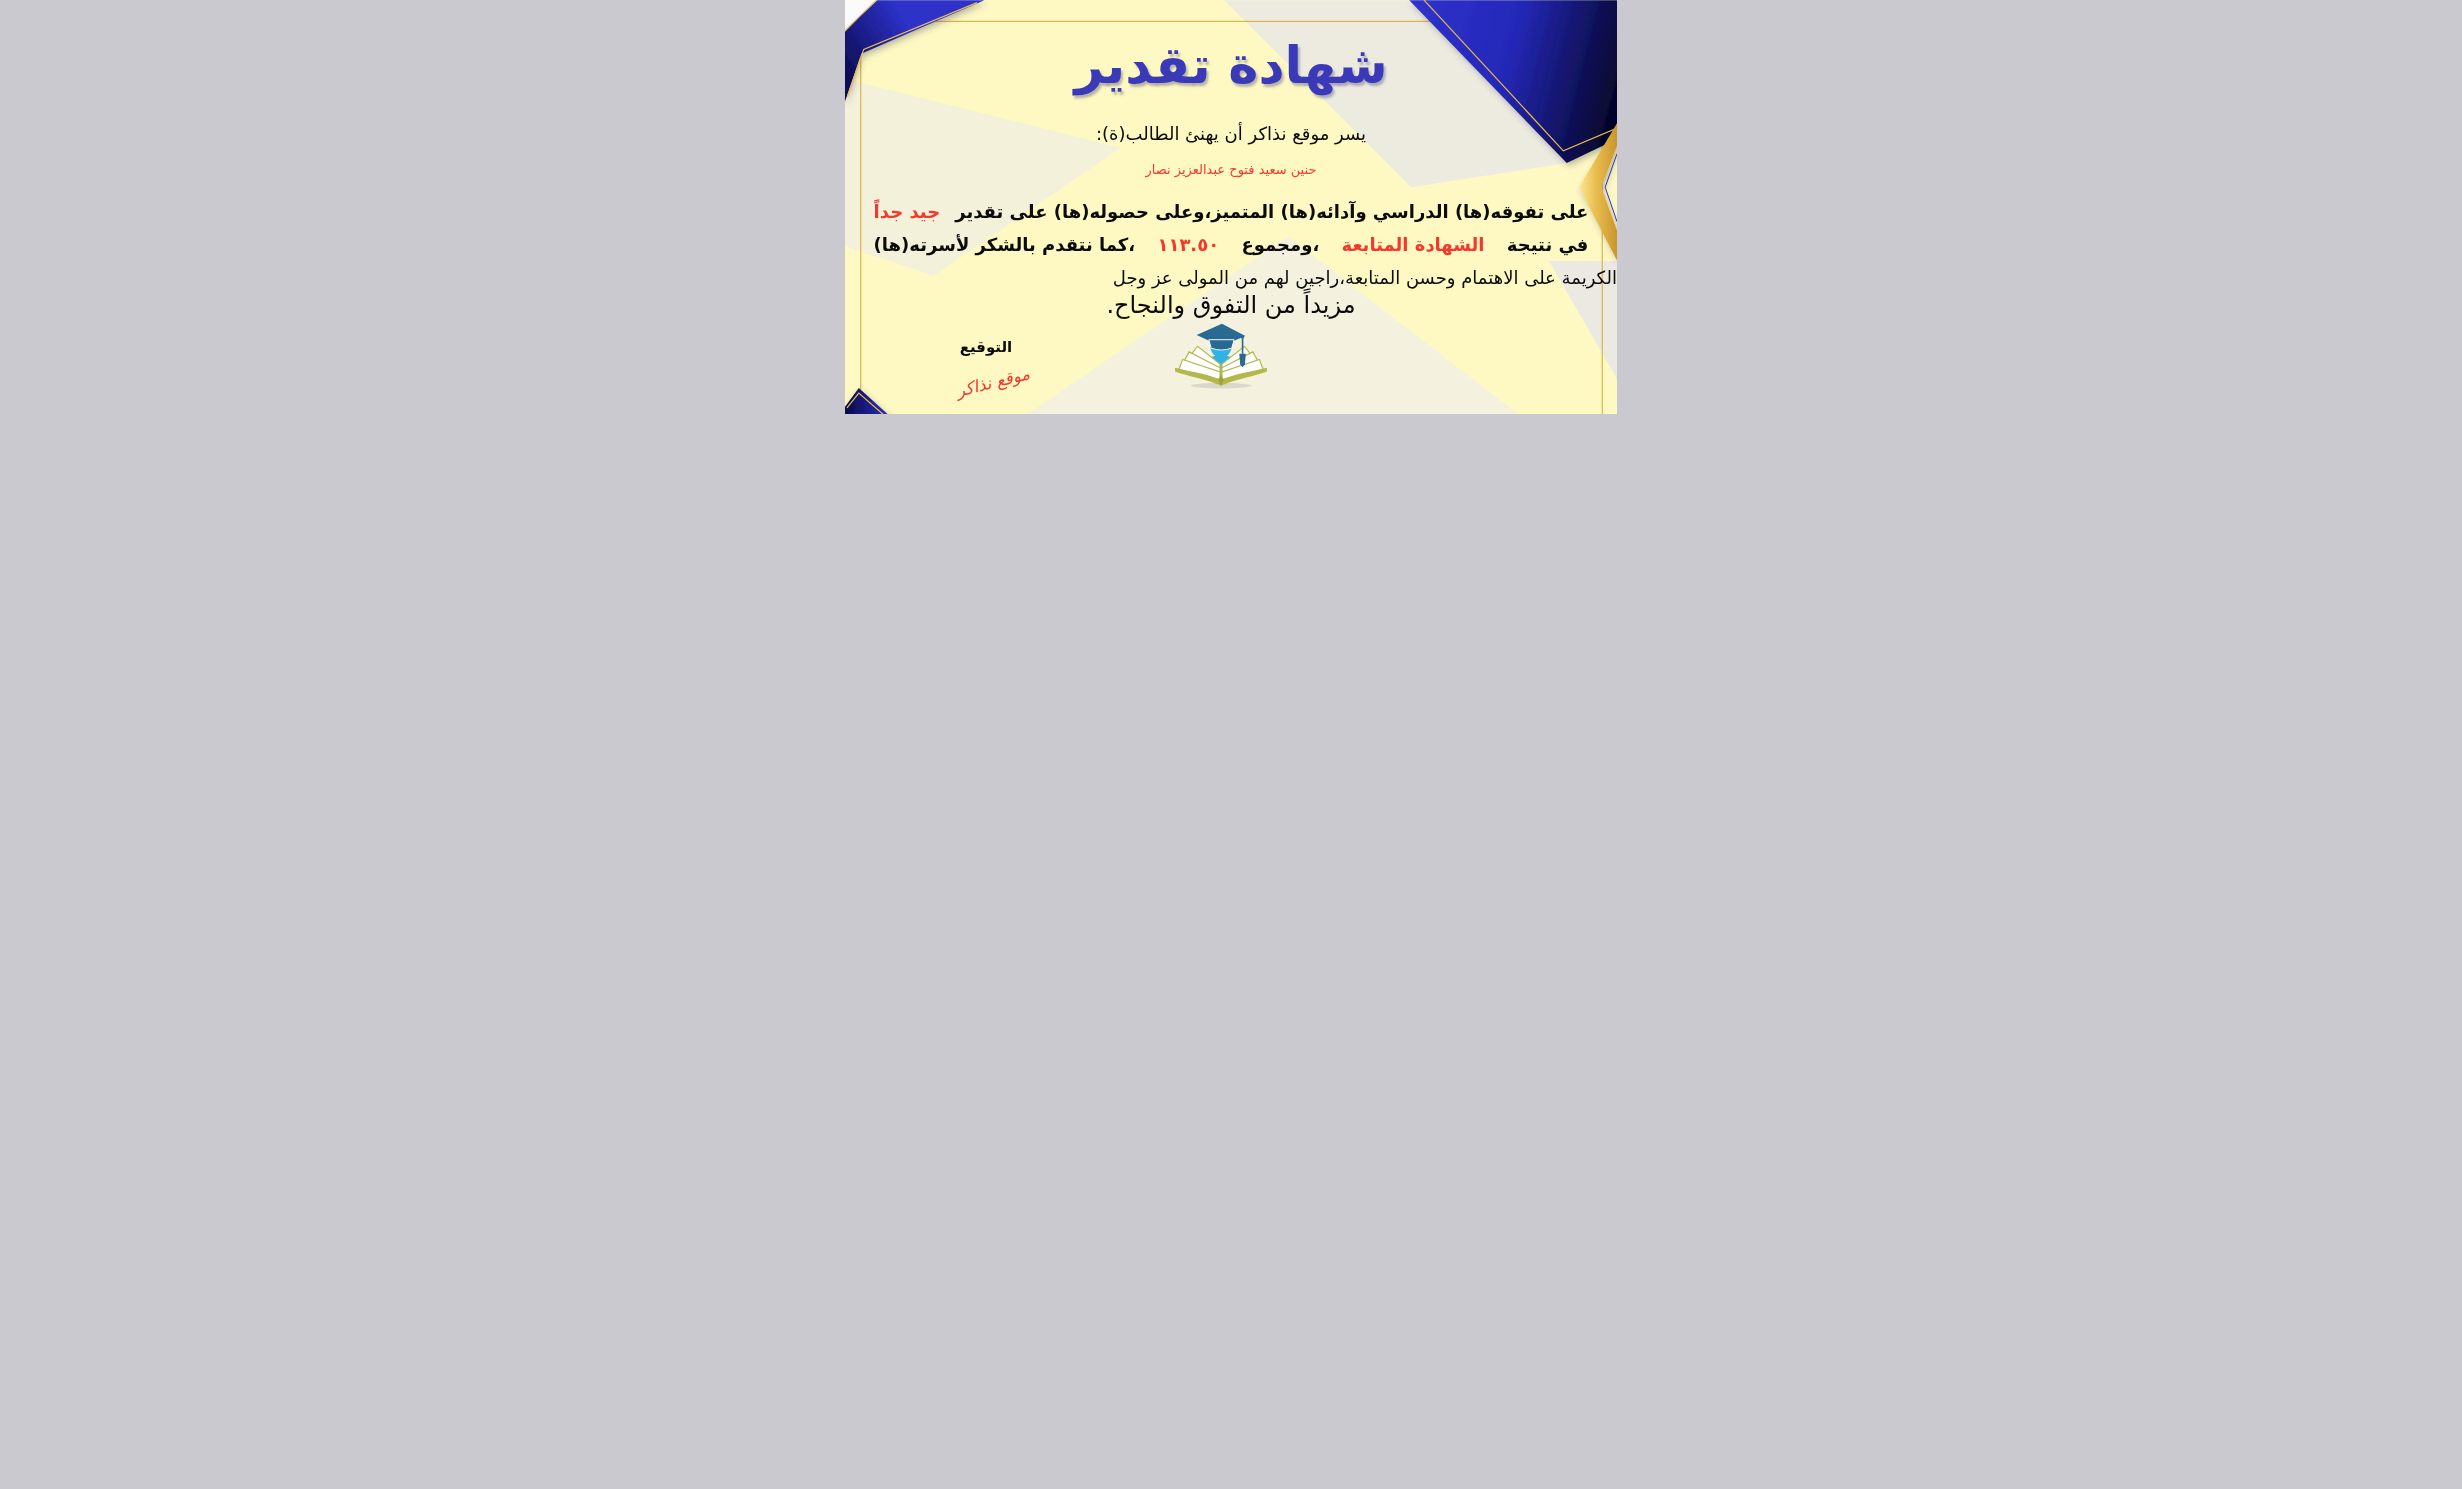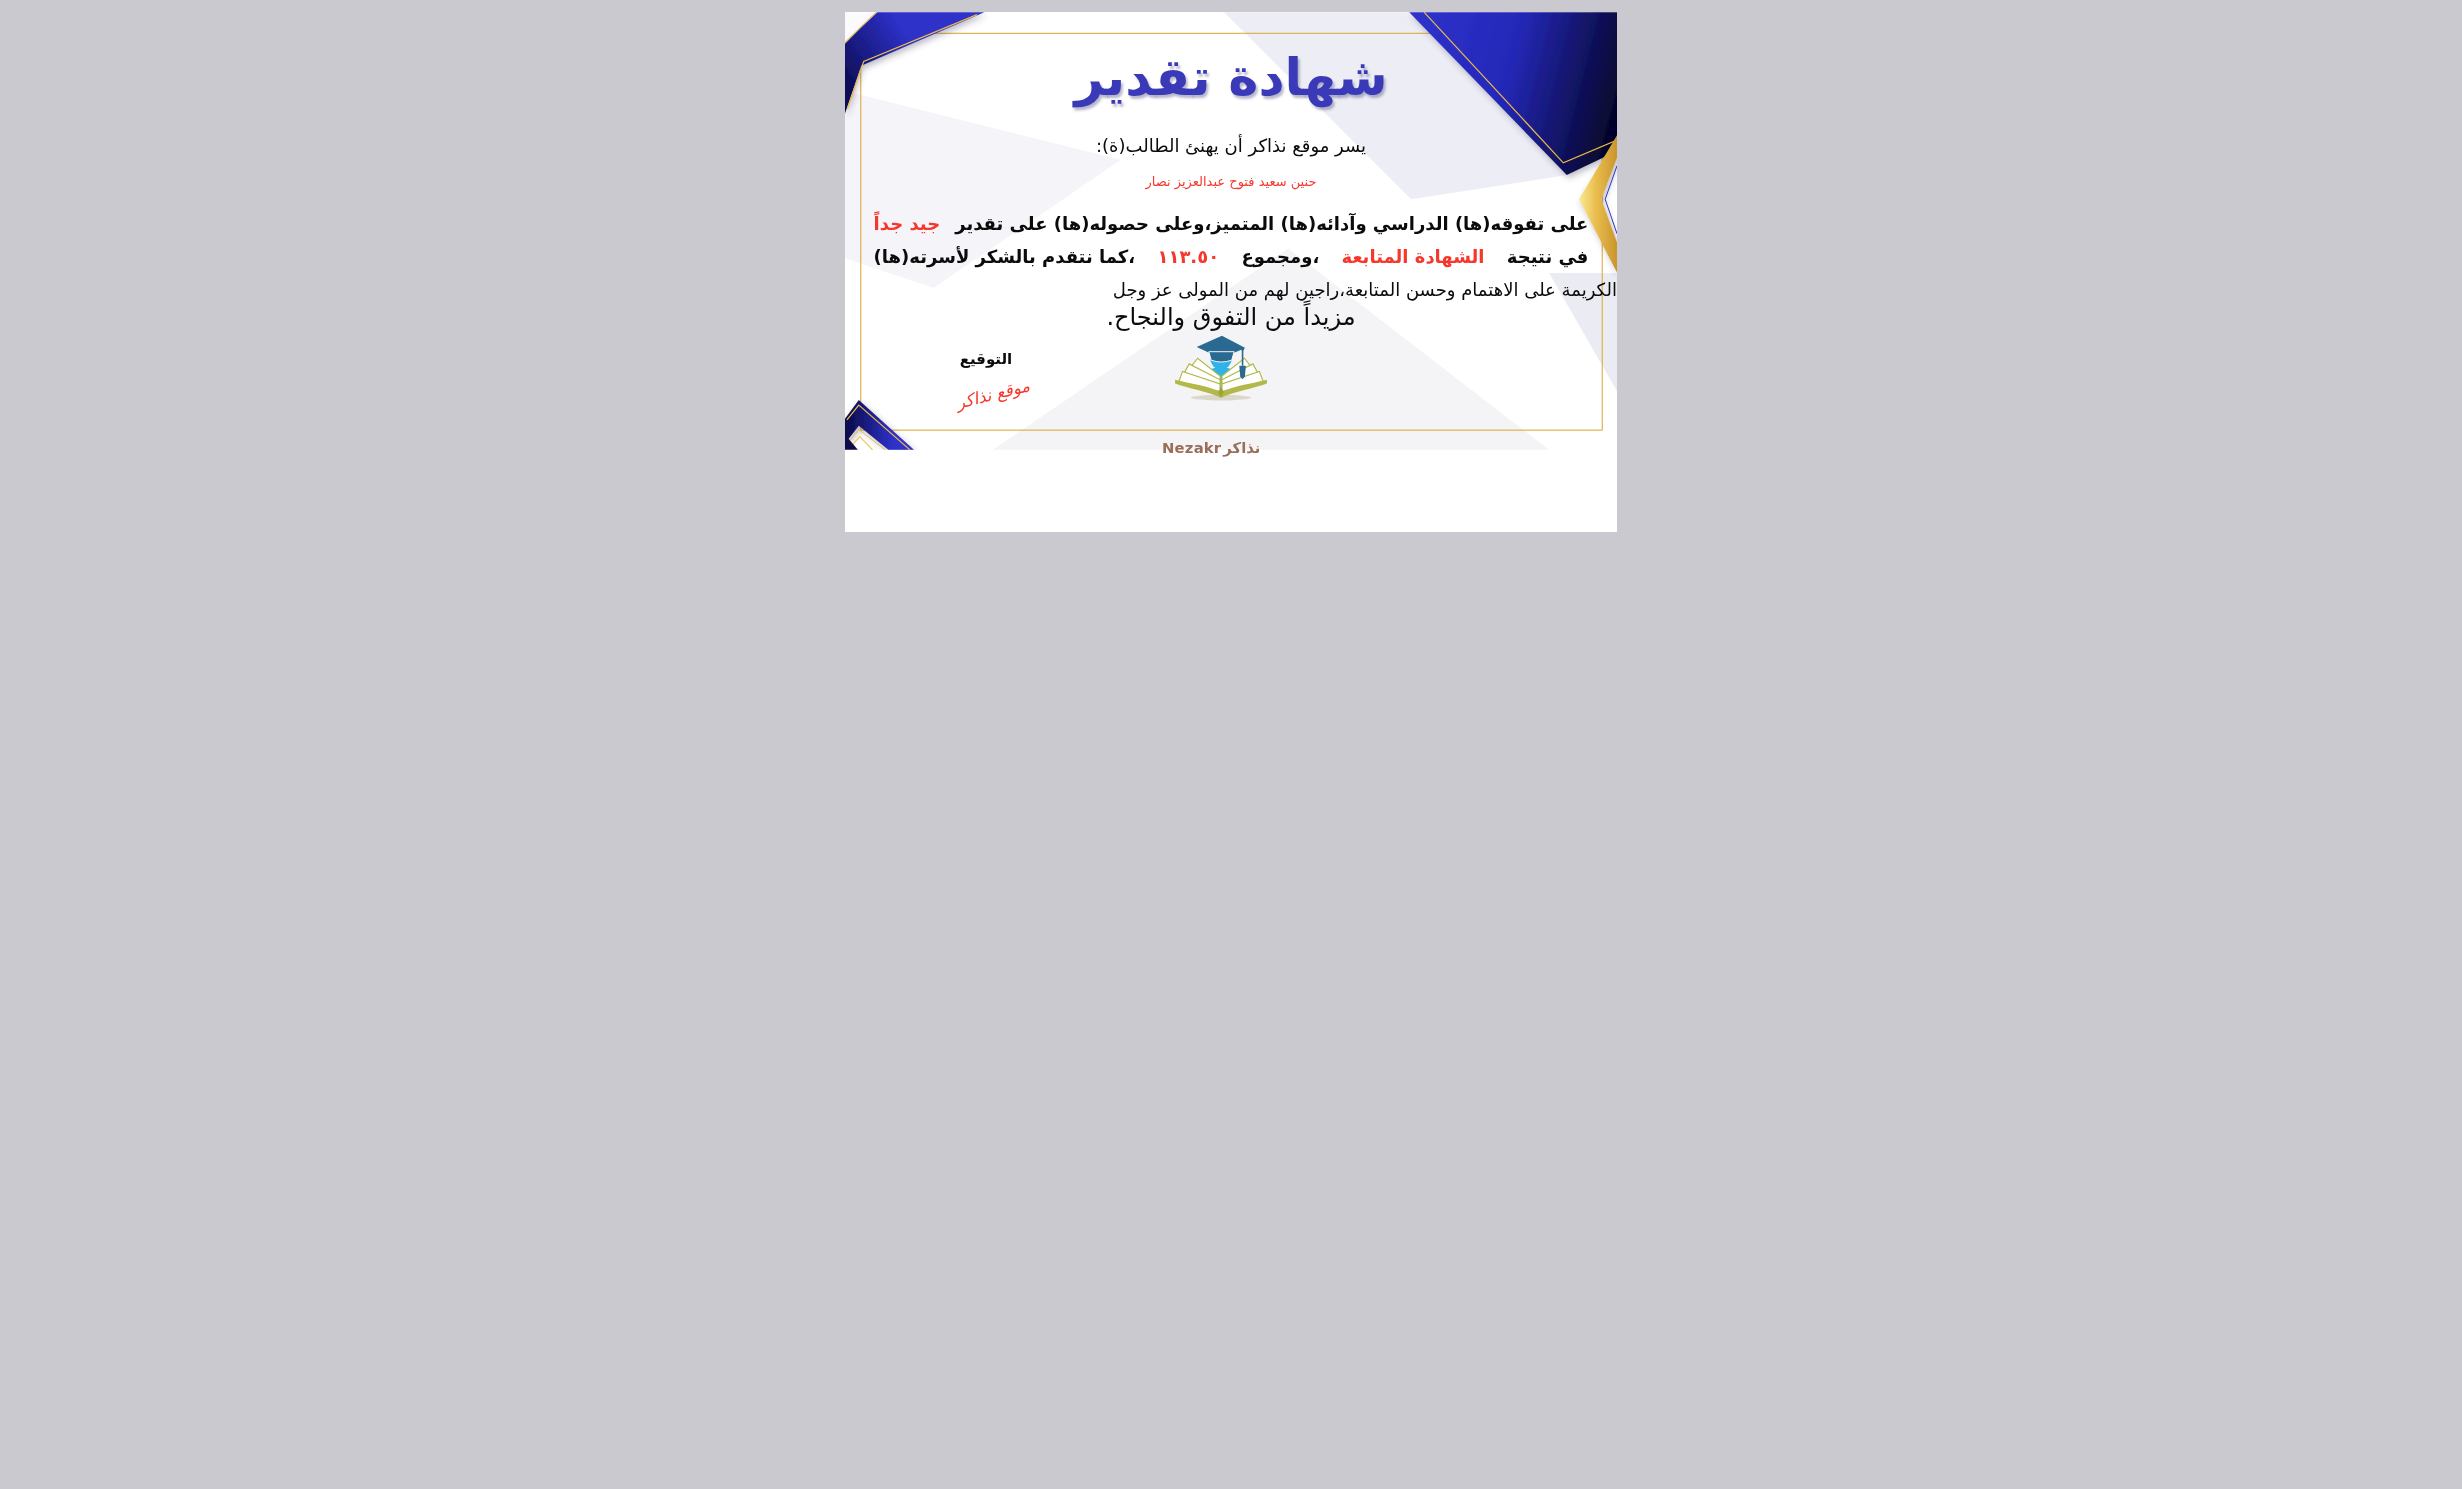--- a/index.html
+++ b/index.html
@@ -1,20 +1,20 @@
 <!DOCTYPE html>
 <html lang="ar" style="font-size:7.9px"><head>
 <meta charset="utf-8">
 <style>
   html,body{margin:0;padding:0;background:#c9c9cf;}
   .certificate{
     position:relative;
-    width:772px;height:520px;
-    margin:12px auto;
-    background:#ffffff;
+    width:772px;height:414px;
+    margin:0 auto;
+    background:#fef9c3;
     overflow:hidden;
     font-family:"DejaVu Sans", sans-serif;
   }
   .deco{position:absolute;inset:0;width:772px;height:438px;pointer-events:none;}
   .txt{position:absolute;direction:rtl;color:#0b0b0b;font-weight:400;}
   .center{left:0;right:0;text-align:center;}
   .red{color:#f6382c;}
   .title{
     top:31.5px;left:0;right:0;text-align:center;direction:rtl;
     position:absolute;

